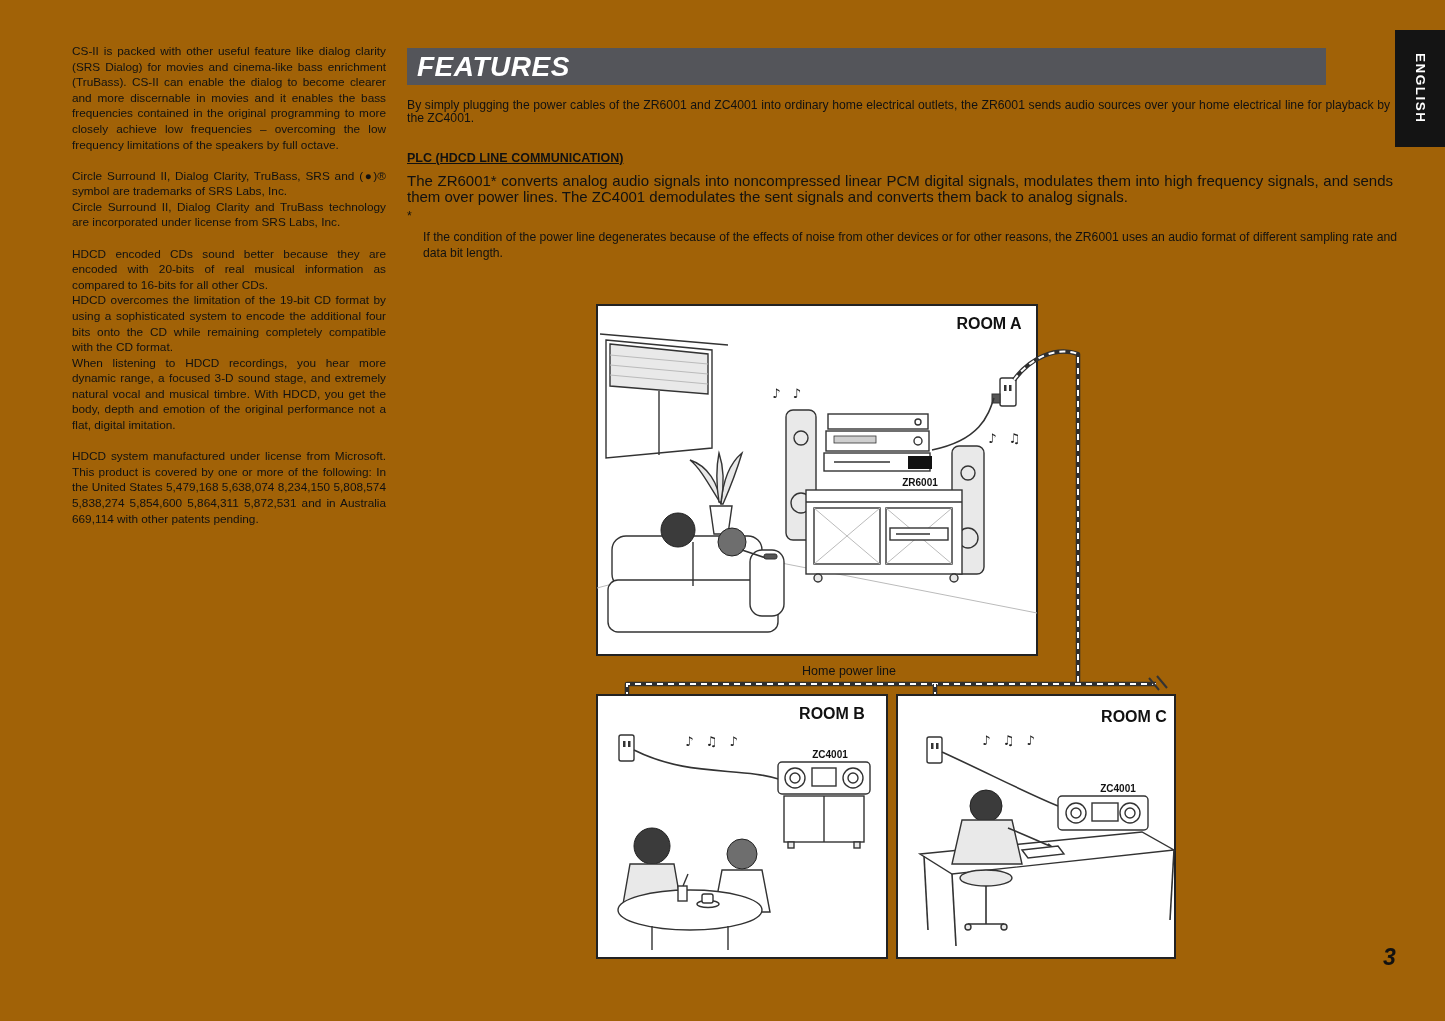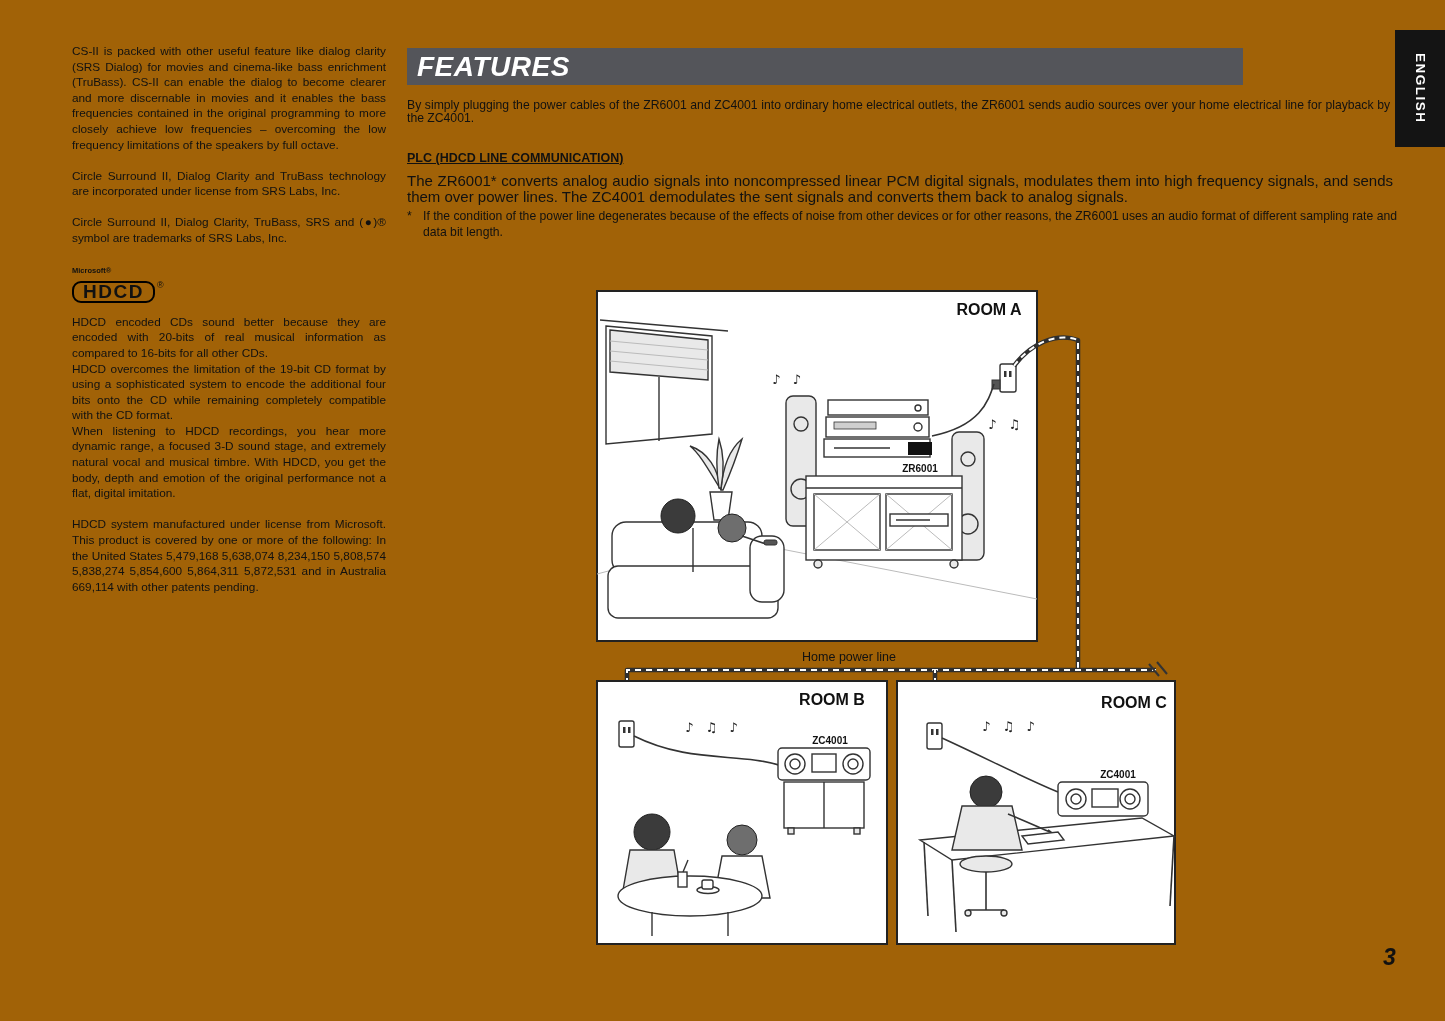--- a/index.html
+++ b/index.html
@@ -11,36 +11,36 @@
   .lp{margin:0 0 15.5px;}
   .lp.tight{margin:0;}
   .lp.gap-after{margin:0 0 15.5px;}
   .hdcd-block{margin:16px 0 12px;}
   .ms{font-size:7.5px;font-weight:bold;margin-bottom:3px;text-align:left;}
   .hdcd-row{display:flex;align-items:flex-start;}
   .hdcd-box{border:2.5px solid #000;border-radius:9px;padding:1px 9px;font-weight:bold;
             font-size:19px;letter-spacing:1.5px;}
   .hdcd-reg{font-size:9px;margin-left:2px;line-height:9px;}
   
-  .features-bar{position:absolute;left:407px;top:48px;width:836px;height:37px;
+  .features-bar{position:absolute;left:407px;top:48px;width:919px;height:37px;
                 background:#54555a;display:flex;align-items:center;}
   .features-title{color:#fff;font-style:italic;font-weight:bold;font-size:28px;
                   padding-left:10px;letter-spacing:.5px;}
   .intro{position:absolute;left:407px;top:99px;width:983px;font-size:12.2px;
          line-height:13px;text-align:justify;margin:0;}
   .plc-h{position:absolute;left:407px;top:151px;font-size:12.5px;font-weight:bold;
          text-decoration:underline;margin:0;}
   .plc-b{position:absolute;left:407px;top:173px;width:986px;font-size:15px;
          line-height:16px;text-align:justify;margin:0;}
   .note{position:absolute;left:407px;top:208px;width:990px;display:flex;
         font-size:12.2px;line-height:16px;}
   .note-star{width:16px;flex:none;}
-  .note-text{flex:1;text-align:justify;}
+  .note-text{flex:1;text-align:justify;margin-top:21px;}
   
-  .diagram{position:absolute;left:590px;top:284px;text-decoration:underline;}
+  .diagram{position:absolute;left:590px;top:298px;text-decoration:underline;}
   svg{font-family:"Liberation Sans",sans-serif;}
   .roombox{fill:#fff;stroke:#222;stroke-width:2;}
   .roomlabel{font-weight:bold;font-size:16px;text-anchor:middle;fill:#111;}
   .devlabel{font-weight:bold;font-size:10px;text-anchor:middle;fill:#111;}
   .hpl{font-size:12.5px;text-anchor:middle;fill:#111;}
   .notes{font-family:"DejaVu Sans",sans-serif;font-size:13px;fill:#222;letter-spacing:4px;}
   .shape{fill:#fff;stroke:#333;stroke-width:1.4;}
   .shape-g{fill:#e9e9e9;stroke:#333;stroke-width:1.4;}
   .shape-d{fill:#555;stroke:#333;stroke-width:1;}
   .hair{fill:#3b3b3b;stroke:#222;stroke-width:1;}
@@ -57,32 +57,23 @@
   .english-text{writing-mode:vertical-rl;font-weight:bold;font-size:13.5px;letter-spacing:1.5px;}
   .page-number{position:absolute;left:1383px;top:944px;font-size:23px;font-weight:bold;font-style:italic;}
 </style>
 </head>
 <body>
 
 <div class="page">
 
   <div class="left-col">
     <p class="lp">CS-II is packed with other useful feature like dialog clarity (SRS Dialog) for movies and cinema-like bass enrichment (TruBass). CS-II can enable the dialog to become clearer and more discernable in movies and it enables the bass frequencies contained in the original programming to more closely achieve low frequencies – overcoming the low frequency limitations of the speakers by full octave.</p>
+    <p class="lp tight">Circle Surround II, Dialog Clarity, TruBass, SRS and (●)® symbol are trademarks of SRS Labs, Inc.</p>
     <p class="lp gap-after">Circle Surround II, Dialog Clarity and TruBass technology are incorporated under license from SRS Labs, Inc.</p>
-    <p class="lp tight">Circle Surround II, Dialog Clarity, TruBass, SRS and (●)® symbol are trademarks of SRS Labs, Inc.</p>
-
-    <div class="hdcd-block">
-      <div class="ms">Microsoft®</div>
-      <div class="hdcd-row">
-        <div class="hdcd-box">
-          <span>HDCD</span>
-        </div>
-        <span class="hdcd-reg">®</span>
-      </div>
-    </div>
+
 
     <p class="lp tight">HDCD encoded CDs sound better because they are encoded with 20-bits of real musical information as compared to 16-bits for all other CDs.</p>
     <p class="lp tight">HDCD overcomes the limitation of the 19-bit CD format by using a sophisticated system to encode the additional four bits onto the CD while remaining completely compatible with the CD format.</p>
     <p class="lp gap-after">When listening to HDCD recordings, you hear more dynamic range, a focused 3-D sound stage, and extremely natural vocal and musical timbre. With HDCD, you get the body, depth and emotion of the original performance not a flat, digital imitation.</p>
     <p class="lp tight">HDCD system manufactured under license from Microsoft. This product is covered by one or more of the following: In the United States 5,479,168 5,638,074 8,234,150 5,808,574 5,838,274 5,854,600 5,864,311 5,872,531 and in Australia 669,114 with other patents pending.</p>
   </div>
 
   <div class="features-bar">
     <span class="features-title">FEATURES</span>
   </div>

